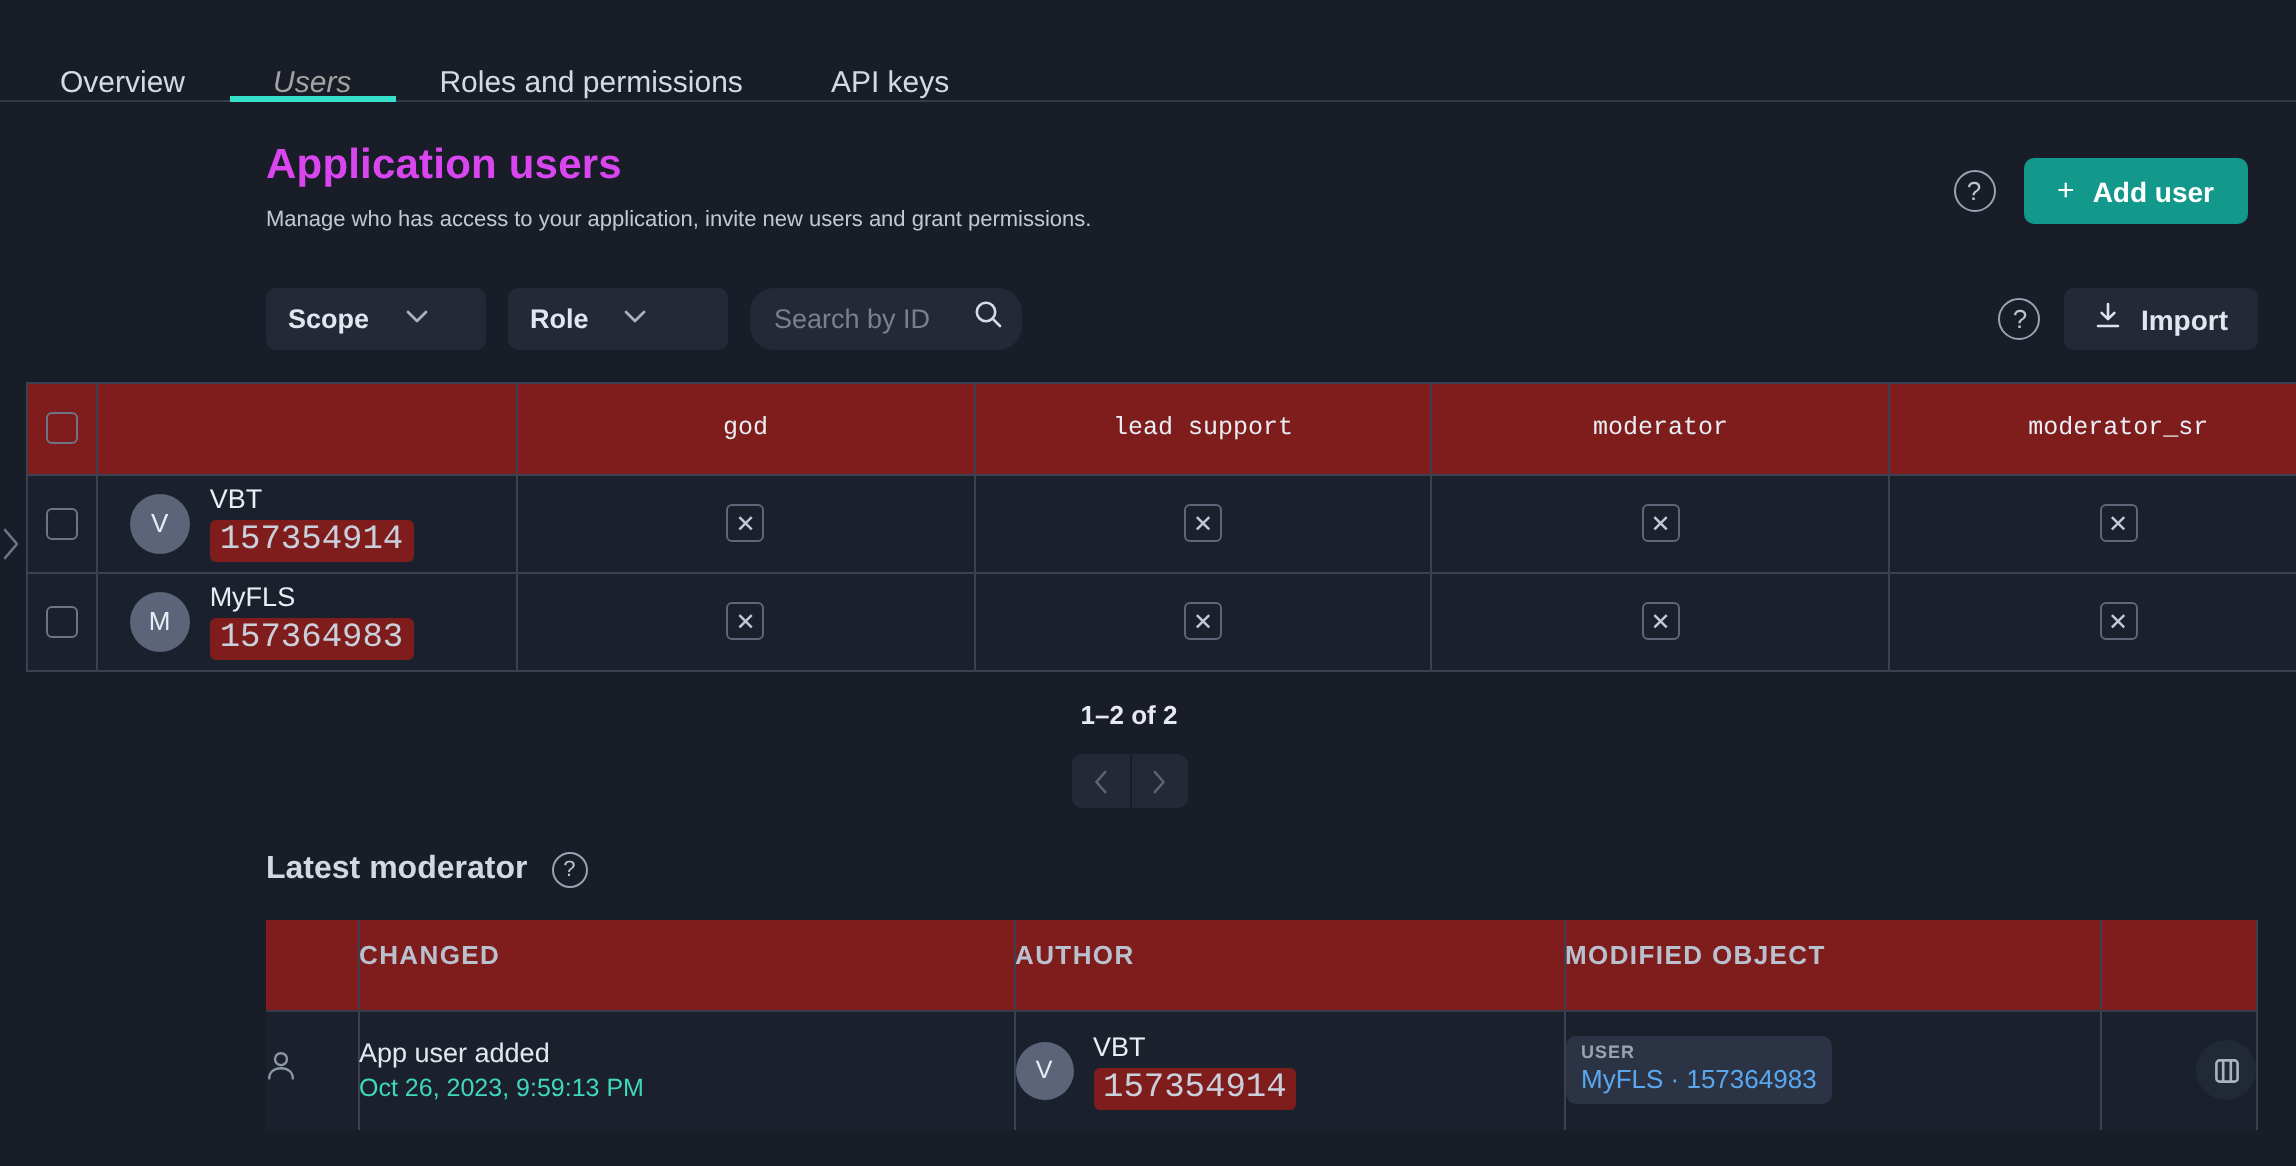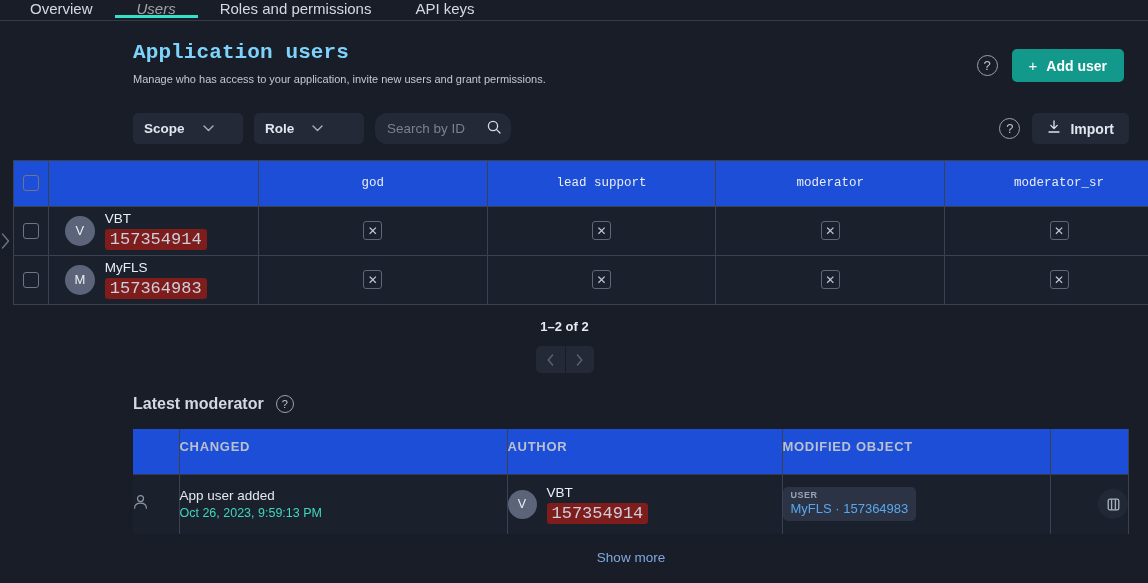--- a/index.html
+++ b/index.html
@@ -8,23 +8,23 @@
     height: 583px;
     background: #181d27;
     font-family: "Liberation Sans", sans-serif;
     color: #e6e9ef;
     overflow: hidden;
   }
   body { position: relative; }
 
   
   .tabbar {
-    height: 21px;
-    display: flex;
-    align-items: flex-start;
+    height: 51px;
+    display: flex;
+    align-items: flex-end;
     border-bottom: 1px solid #333a48;
     background: #181d27;
     padding-left: 8px;
   }
   .tab {
     display: flex;
     align-items: center;
     padding: 0 22px;
     font-size: 15px;
     color: #d4d9e2;
@@ -44,23 +44,22 @@
   
   .page-head {
     padding: 20px 24px 0 133px;
     display: flex;
     align-items: flex-start;
     justify-content: space-between;
   }
   .page-title {
     font-size: 21px;
     font-weight: bold;
-    color: #7dd3fc;
+    color: #d946ef;
     letter-spacing: 0.1px;
-    font-family: Liberation Mono, monospace;
   }
   .page-sub {
     margin-top: 9px;
     font-size: 11px;
     color: #c3c9d4;
   }
   .head-actions {
     display: flex;
     align-items: center;
     gap: 14px;
@@ -160,21 +159,21 @@
   .table-wrap {
     margin-top: 16px;
     margin-left: 13px;
     border-top: 1px solid #3a4252;
     border-left: 1px solid #3a4252;
     border-bottom: 1px solid #3a4252;
     position: relative;
   }
   table { border-collapse: collapse; width: 1160px; table-layout: fixed; }
   th, td { border-right: 1px solid #3a4252; padding: 0; }
-  thead th { height: 45px; background: #1d4ed8; }
+  thead th { height: 45px; background: #7f1d1d; }
   thead th.col-role {
     font-family: "Liberation Mono", "DejaVu Sans Mono", monospace;
     font-size: 12.5px;
     color: #e9edf4;
     text-align: center;
     font-weight: normal;
   }
   tbody tr { border-top: 1px solid #3a4252; }
   tbody td { height: 49px; background: #1b212c; }
   .col-check { width: 33px; }

